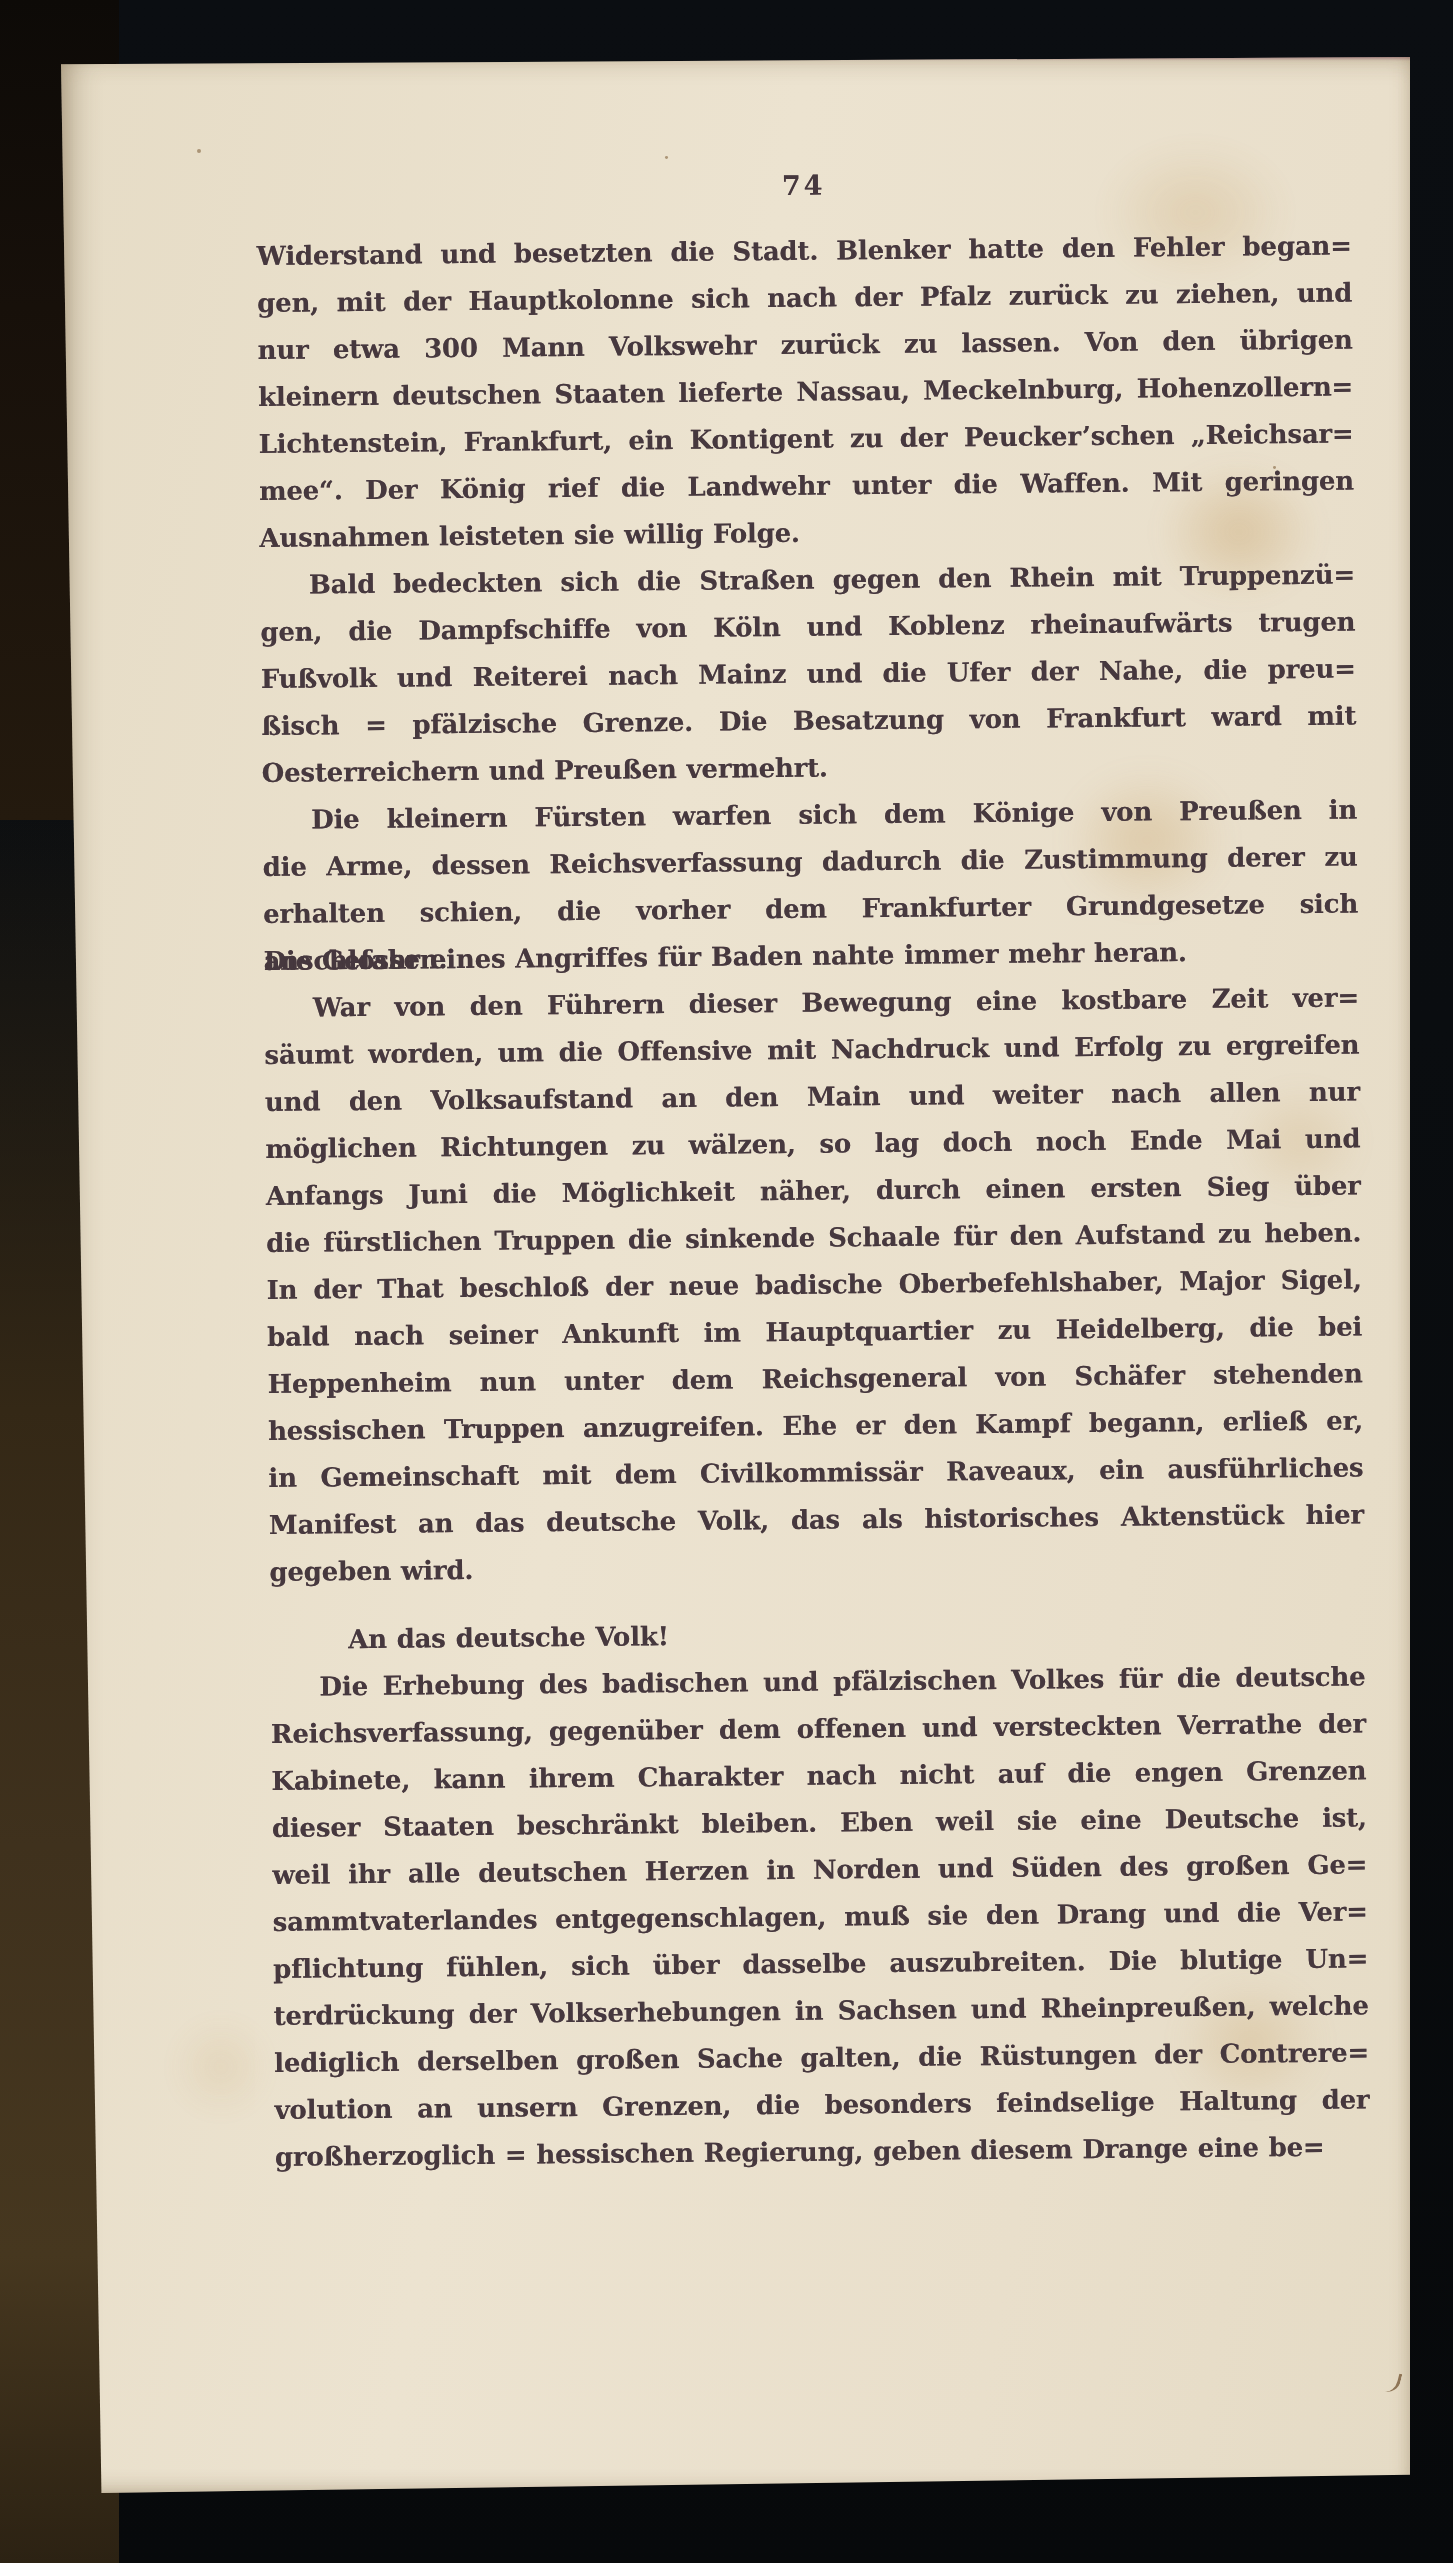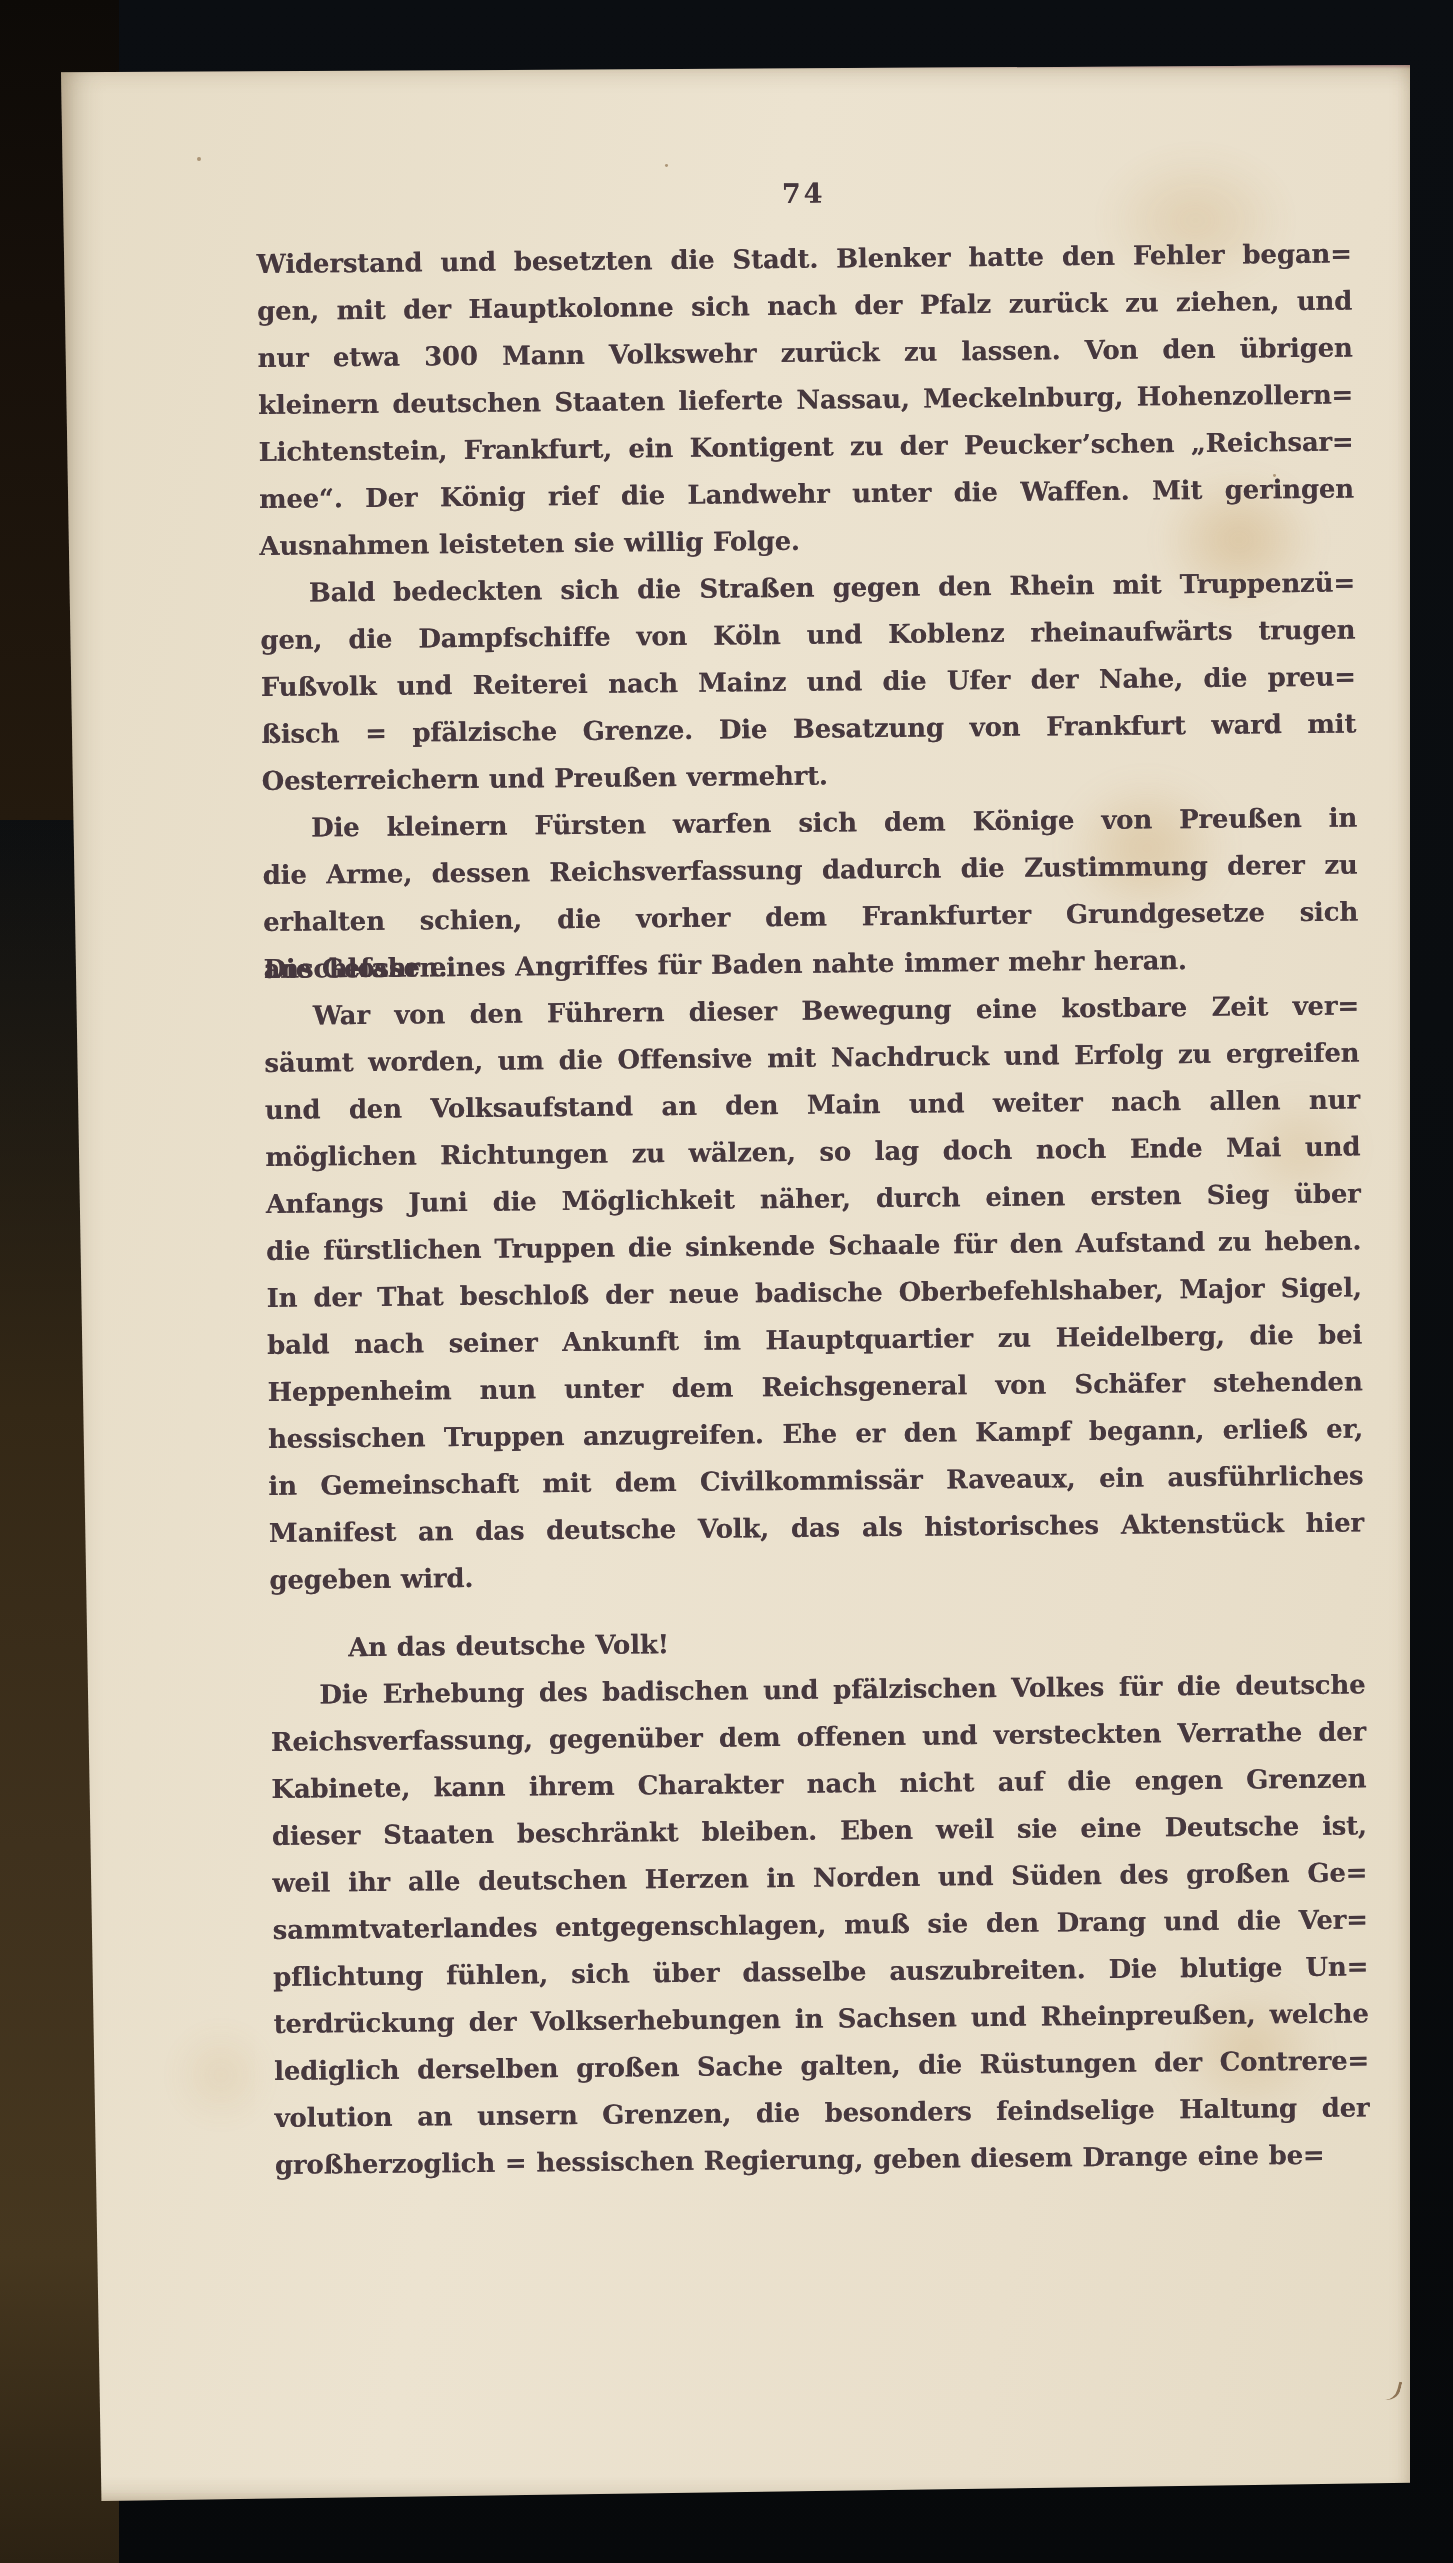--- a/index.html
+++ b/index.html
@@ -9,21 +9,21 @@
     font-family:"DejaVu Serif", serif;
   }
   
   #backdrop{position:absolute;inset:0;background:linear-gradient(180deg,#0b0e12 0%,#0a0d10 40%,#07090b 100%);}
   #gutter-strip{
     position:absolute;left:0;top:0;width:119px;height:2563px;
     background:linear-gradient(180deg,#0d0a07 0%,#17100a 12%,#241a0e 32%,#33271614 0,#342816 55%,#3f311d 72%,#46371f 88%,#2c2213 100%);
   }
   
   #paper{
-    position:absolute;left:61px;top:65px;width:1349px;height:2436px;
+    position:absolute;left:61px;top:57px;width:1349px;height:2436px;
     background:
       linear-gradient(180deg, rgba(128,46,92,0.40) 0px, rgba(128,46,92,0) 3.9px),
       linear-gradient(100deg,#e6dcc6 0%,#ece3d0 42%,#e9dfcb 75%,#e5dbc5 100%);
     clip-path:polygon(0 0.30%, 100% 0, 100% 99.25%, 3% 100%);
     box-shadow:
       inset 19.5px 0 33px -13.6px rgba(84,62,32,0.45),
       inset -9.7px 0 21.4px -11.7px rgba(120,92,52,0.30),
       inset 0 -11.7px 25px -13.6px rgba(116,90,52,0.30),
       inset 0 15.6px 29px -17.5px rgba(116,90,52,0.25);
   }

